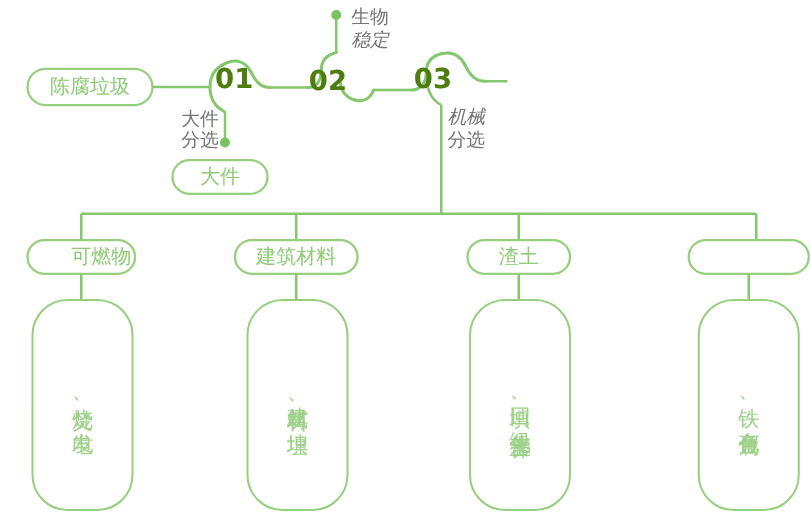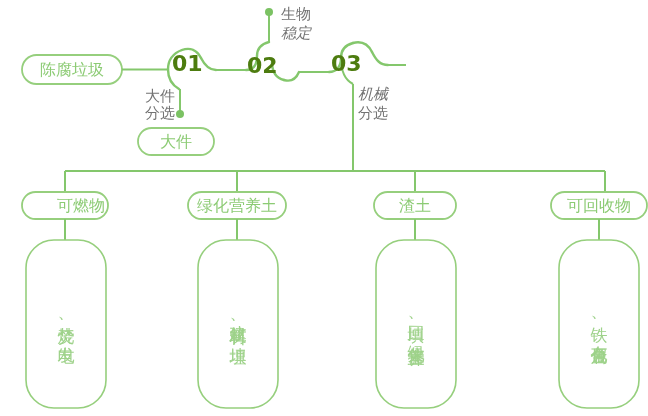--- a/index.html
+++ b/index.html
@@ -174,23 +174,22 @@
 
   <div class="txt pill-label centered" style="left:176px; top:133px;">大件</div>
 
   <div class="txt dark-label" style="left:281px; top:6px;">生物</div>
   <div class="txt dark-label" style="left:281px; top:25px;font-style:italic;">稳定</div>
 
   <div class="txt dark-label" style="left:358px; top:86px;font-style:italic;">机械</div>
   <div class="txt dark-label" style="left:358px; top:105px;">分选</div>
 
   <div class="txt pill-label centered" style="left:81px; top:197px;">可燃物</div>
-  <div class="txt pill-label centered" style="left:237px; top:197px;">绿化营养土</div>
+  <div class="txt pill-label centered" style="left:237px; top:197px;">建筑材料</div>
   <div class="txt pill-label centered" style="left:415px; top:197px;text-align:center;">渣土</div>
-  <div class="txt pill-label centered" style="left:599px; top:197px;">可回收物</div>
 
   <div class="vbox-wrap" style="left:26px; top:240px; width:80px; height:168px;">
     <div class="vert-label">焚烧、发电</div>
   </div>
   <div class="vbox-wrap" style="left:198px; top:240px; width:80px; height:168px;">
     <div class="vert-label">建筑材料、填埋</div>
   </div>
   <div class="vbox-wrap" style="left:376px; top:240px; width:80px; height:168px;">
     <div class="vert-label">回填、绿化营养土</div>
   </div>

